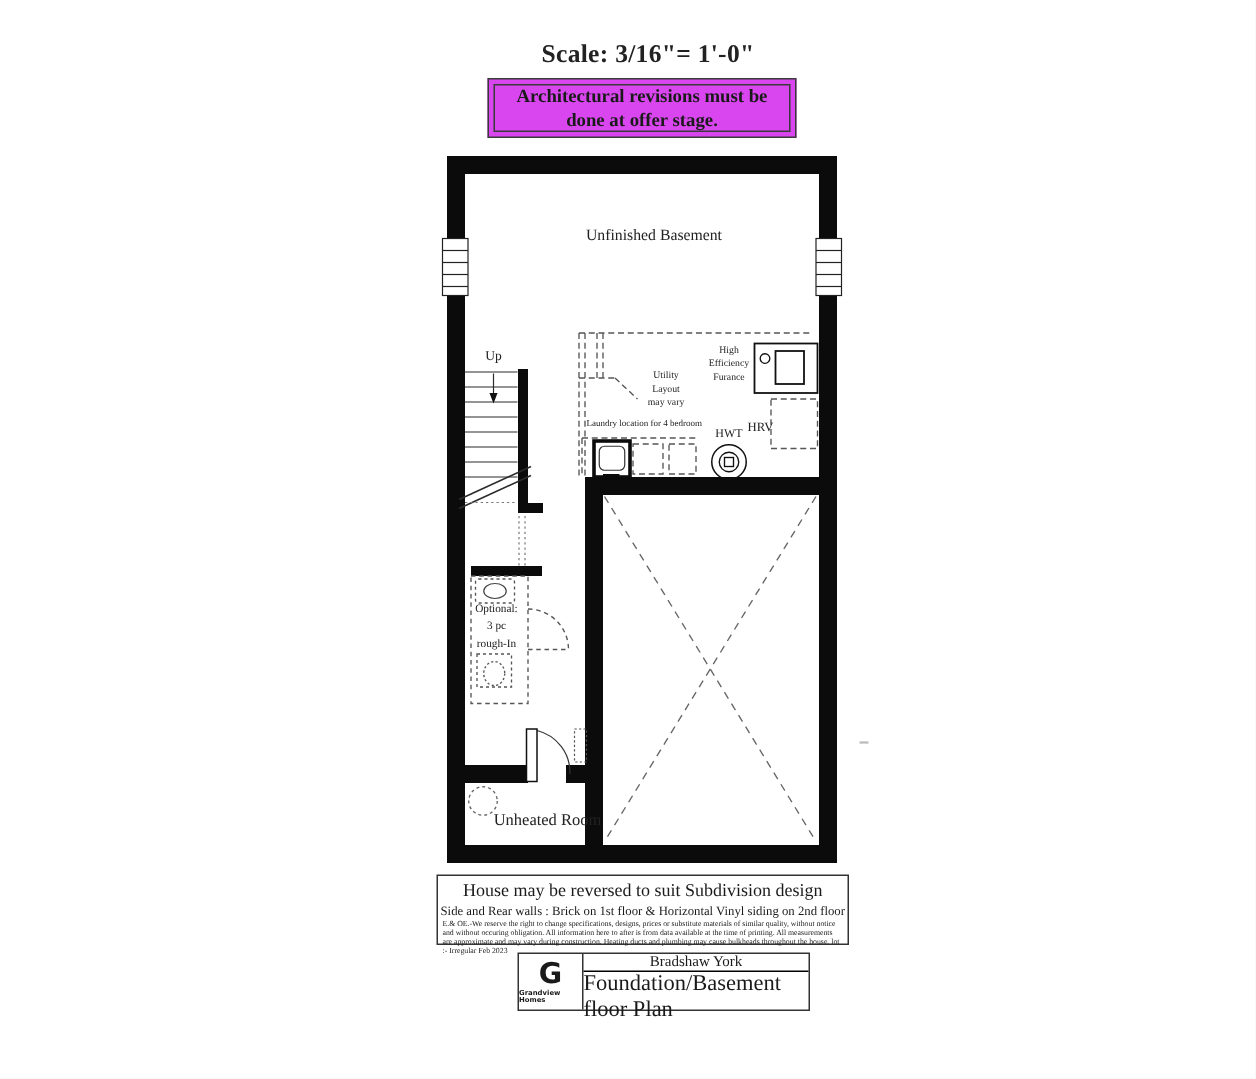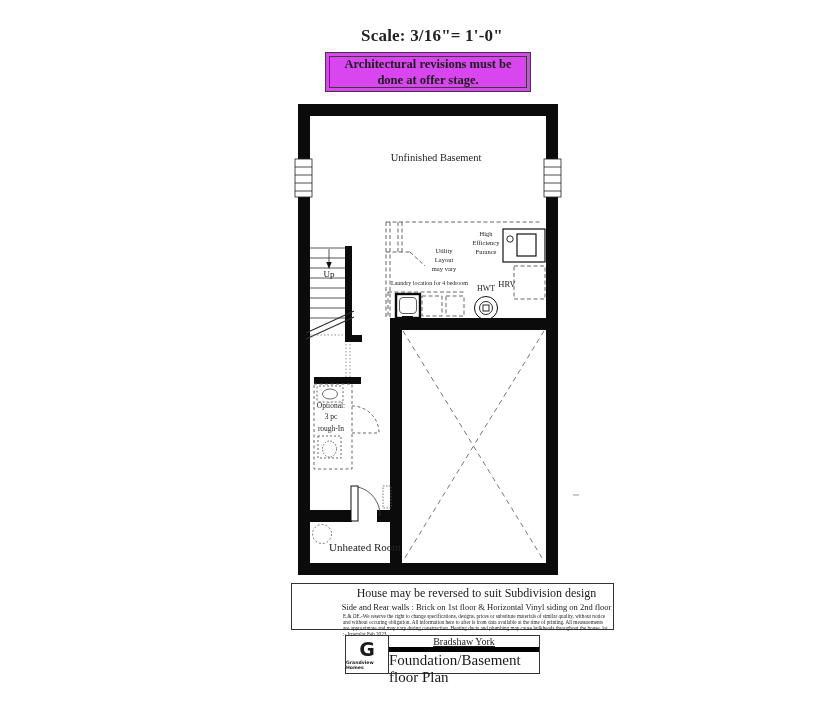--- a/index.html
+++ b/index.html
@@ -12,40 +12,40 @@
   .lbl{position:absolute;text-align:center;color:#222;line-height:1.2;}
   .pre{white-space:pre-line;}
   
   .scale-title{left:232px;top:26px;width:400px;font-size:17px;font-weight:bold;letter-spacing:.2px;}
   .rev-box{left:325px;top:52px;width:204px;height:38px;border:1px solid #3a3a3a;background:#d946ef;
            display:flex;align-items:center;justify-content:center;}
   .rev-inner{width:196px;height:30px;border:1px solid #3a3a3a;display:flex;align-items:center;justify-content:center;}
   .rev-text{font-size:12.5px;font-weight:bold;text-align:center;line-height:1.3;}
   
   .basement-lbl{left:356px;top:152px;width:160px;font-size:10.5px;}
-  .up-lbl{left:316px;top:232px;width:26px;font-size:9px;margin-top:37px;}
+  .up-lbl{left:316px;top:232px;width:26px;font-size:9px;}
   .utility-lbl{left:418px;top:247px;width:52px;font-size:6.5px;line-height:1.35;}
   .furnace-lbl{left:462px;top:230px;width:48px;font-size:6.5px;line-height:1.35;}
   .laundry-lbl{left:391px;top:280px;width:102px;font-size:6px;text-align:left;}
   .hwt-lbl{left:472px;top:284px;width:28px;font-size:8px;}
   .hrv-lbl{left:491px;top:279px;width:32px;font-size:8.5px;}
   .bath-lbl{left:302px;top:400px;width:58px;font-size:7.5px;line-height:1.5;}
   .unheated-lbl{left:316px;top:541px;width:98px;font-size:11px;}
   
-  .notes-box{left:291px;top:583px;width:273px;height:45px;border:1px solid #333;background:#fff;padding-left:48px;}
+  .notes-box{left:291px;top:583px;width:273px;height:45px;border:1px solid #333;background:#fff;}
   .note-1{display:block;margin-top:2px;text-align:center;font-size:12px;}
   .note-2{display:block;text-align:center;font-size:8.5px;margin-top:1px;}
   .note-fine{display:block;margin:1px 3px 0 3px;font-size:5.2px;line-height:1.18;text-align:left;color:#222;}
   
   .tblock{left:345px;top:635px;width:193px;height:37px;border:1px solid #333;display:flex;background:#fff;}
   .tb-left{width:42px;border-right:1px solid #333;display:flex;flex-direction:column;align-items:center;justify-content:center;}
   .tb-g{font-family:"DejaVu Sans", sans-serif;font-weight:800;font-size:19px;line-height:1;}
   .tb-co{font-family:"DejaVu Sans", sans-serif;font-weight:700;font-size:4.6px;margin-top:1px;}
   .tb-right{flex:1;display:flex;flex-direction:column;}
-  .tb-model{flex:1;border-bottom:5px solid #000000;display:flex;align-items:center;justify-content:center;font-size:10px;text-decoration:underline;}
+  .tb-model{flex:1;border-bottom:1px solid #000000;display:flex;align-items:center;justify-content:center;font-size:10px;}
   .tb-sheet{flex:1;display:flex;align-items:center;justify-content:center;font-size:15px;}
 </style>
 </head>
 <body>
 
 <div id="page">
 
   <div class="lbl scale-title">Scale: 3/16"= 1'-0"</div>
   <div class="abs rev-box">
     <div class="rev-inner">

